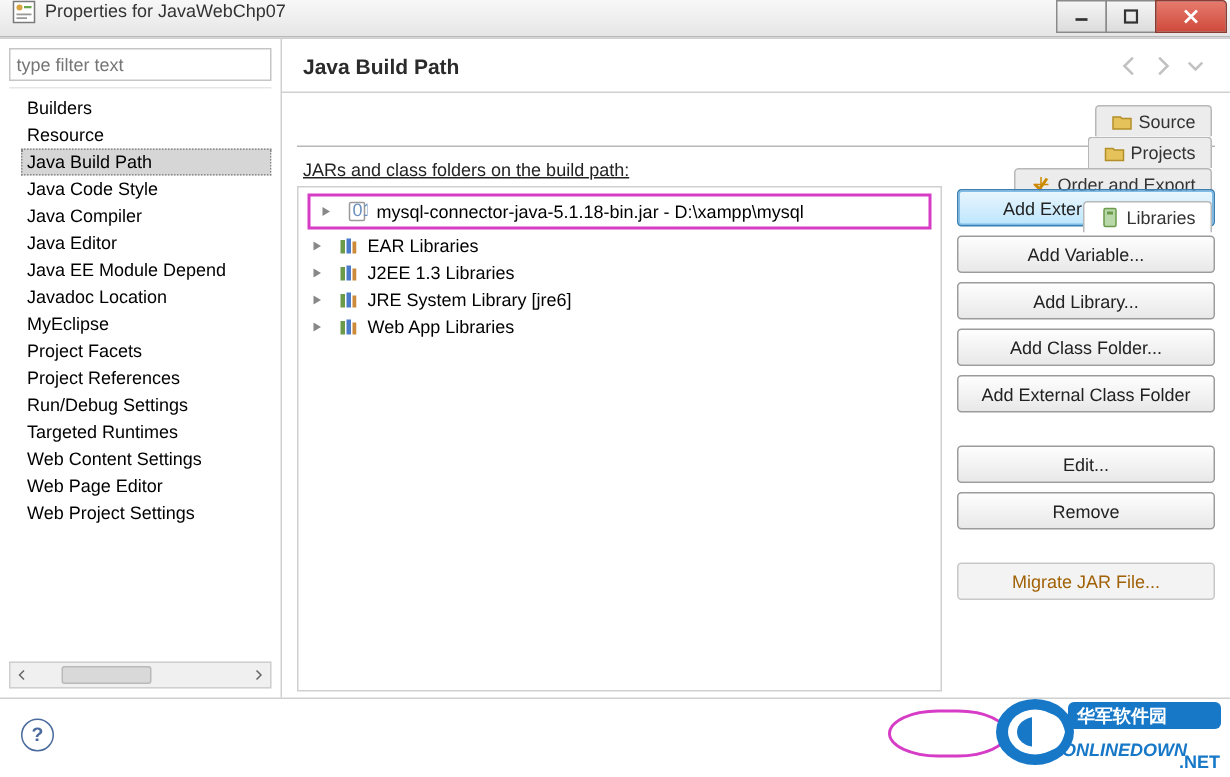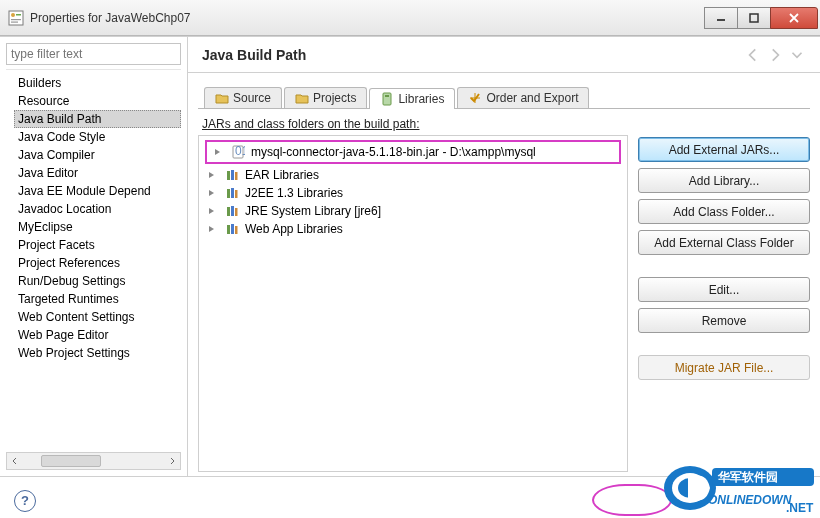--- a/index.html
+++ b/index.html
@@ -1,19 +1,19 @@
 <!DOCTYPE html>
 <html><head>
 <meta charset="utf-8">
 <style>
 * { box-sizing: border-box; font-family: "Segoe UI", Tahoma, sans-serif; font-size: 12px; }
 body { margin: 0; width: 820px; height: 518px; background: #fff; overflow: hidden; }
 
 
-.titlebar { height: 36px; background: linear-gradient(#f8f8f8,#e6e6e6); border-bottom: 1px solid #b9b9b9; display: flex; align-items: center; padding: 0 0 0 8px; }
+.titlebar { height: 25px; background: linear-gradient(#f8f8f8,#e6e6e6); border-bottom: 1px solid #b9b9b9; display: flex; padding: 0 0 0 8px; }
 .titlebar .icon { width: 16px; height: 16px; margin-right: 6px; }
 .titlebar .title { flex: 1; color: #333; }
 .winbtn { width: 34px; height: 22px; border: 1px solid #8a8a8a; margin-left: -1px; display: flex; align-items: center; justify-content: center; background: linear-gradient(#f5f5f5,#dcdcdc); }
 .winbtn.min { border-radius: 0; }
 .winbtn.max { border-radius: 0; }
 .winbtn.close { width: 48px; background: linear-gradient(#e67a6e,#cf4b3b); border-color: #8b3b30; border-top-right-radius: 3px; }
 .winbtn.close svg path { stroke: #fff; }
 .winbtns { display: flex; margin-right: 2px; }
 
 
@@ -30,21 +30,21 @@
 
 
 .right { flex: 1; display: flex; flex-direction: column; }
 .rhead { display: flex; align-items: center; height: 36px; padding: 0 14px; border-bottom: 1px solid #d0d0d0; }
 .rhead h2 { margin: 0; font-size: 14px; font-weight: 600; color: #2b2b2b; flex: 1; }
 .navarrow { width: 18px; height: 18px; margin-left: 4px; opacity: .4; }
 
 .rbody { flex: 1; padding: 8px 10px 4px 10px; display: flex; flex-direction: column; position: relative; }
 
 
-.tabs { display: flex; align-items: flex-end; border-bottom: 1px solid #b8b8b8; height: 28px; padding-left: 6px; }
+.tabs { display: flex; align-items: flex-end; border-bottom: 1px solid #b8b8b8; height: 28px; padding-left: 6px; flex-direction: column; }
 .tab { display: flex; align-items: center; gap: 4px; padding: 3px 10px; border: 1px solid #b8b8b8; border-bottom: none; background: #ececec; margin-right: 2px; border-radius: 3px 3px 0 0; color: #333; }
 .tab.active { background: #fff; position: relative; top: 1px; }
 .tabicon { width: 14px; height: 14px; }
 
 .listlbl { margin: 8px 0 4px 4px; color: #222; text-decoration: underline; }
 
 .midrow { flex: 1; display: flex; gap: 10px; }
 .jarlist { flex: 1; border: 1px solid #cfcfcf; background: #fff; padding: 4px; }
 .jarlist .highlight { border: 2px solid #d63cc5; padding: 1px 2px; margin: 0 2px 2px 2px; }
 .jarrow { display: flex; align-items: center; gap: 6px; padding: 2px 2px 2px 18px; color: #000; }
@@ -161,33 +161,33 @@
               <path class="ico-folder" d="M1 4h5l1 1h6v7H1z"></path>
             </svg>
             <span>Source</span>
           </div>
           <div class="tab">
             <svg class="tabicon" viewBox="0 0 14 14">
               <path class="ico-folder" d="M1 4h5l1 1h6v7H1z"></path>
             </svg>
             <span>Projects</span>
           </div>
+          <div class="tab">
+            <svg class="tabicon" viewBox="0 0 14 14">
+              <path d="M3 7 L6 10 L11 3" fill="none" stroke="#cc8a00" stroke-width="2"></path>
+              <path d="M7 2v10M2 7h10" stroke="#cc8a00" stroke-width="1"></path>
+            </svg>
+            <span>Order and Export</span>
+          </div>
           <div class="tab active">
             <svg class="tabicon" viewBox="0 0 14 14">
               <rect x="3" y="1" width="8" height="12" rx="1" fill="#b8d8a8" stroke="#6a9a4a"></rect>
               <rect x="5" y="3" width="4" height="2" fill="#6a9a4a"></rect>
             </svg>
             <span>Libraries</span>
-          </div>
-          <div class="tab">
-            <svg class="tabicon" viewBox="0 0 14 14">
-              <path d="M3 7 L6 10 L11 3" fill="none" stroke="#cc8a00" stroke-width="2"></path>
-              <path d="M7 2v10M2 7h10" stroke="#cc8a00" stroke-width="1"></path>
-            </svg>
-            <span>Order and Export</span>
           </div>
         </div>
 
       <div class="listlbl">JARs and class folders on the build path:</div>
 
       <div class="midrow">
         <div class="jarlist" id="jarlist">
             <div class="highlight">
               <div class="jarrow">
                 <svg class="exp" viewBox="0 0 10 10">
@@ -241,20 +241,21 @@
                 <rect x="2" y="3" width="3" height="9" fill="#6a9a4a"></rect>
                 <rect x="6" y="2" width="3" height="10" fill="#4a7aca"></rect>
                 <rect x="10" y="4" width="2.5" height="8" fill="#cc8a3a"></rect>
               </svg>
               <span>Web App Libraries</span>
             </div>
           </div>
 
         <div class="btncol">
           <div class="btn def">Add External JARs...</div>
+          <div class="btn">Add Variable...</div>
           <div class="btn">Add Library...</div>
           <div class="btn">Add Class Folder...</div>
           <div class="btn">Add External Class Folder</div>
           <div class="spacer6"></div>
           <div class="btn">Edit...</div>
           <div class="btn">Remove</div>
           <div class="spacer6"></div>
           <div class="btn disabled">Migrate JAR File...</div>
         </div>
       </div>

